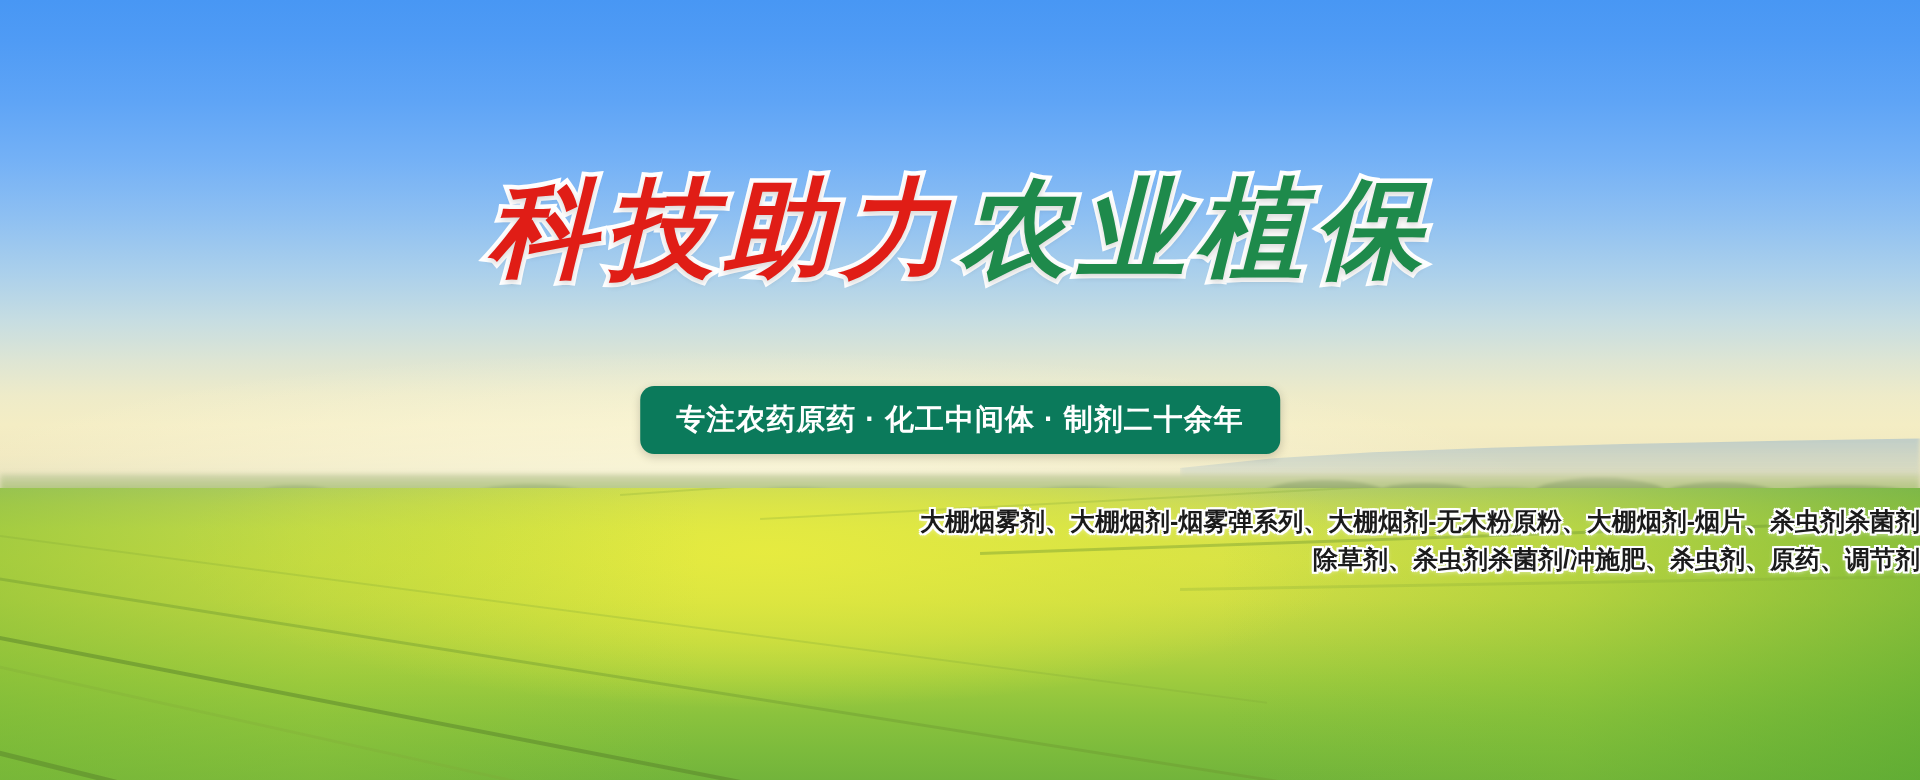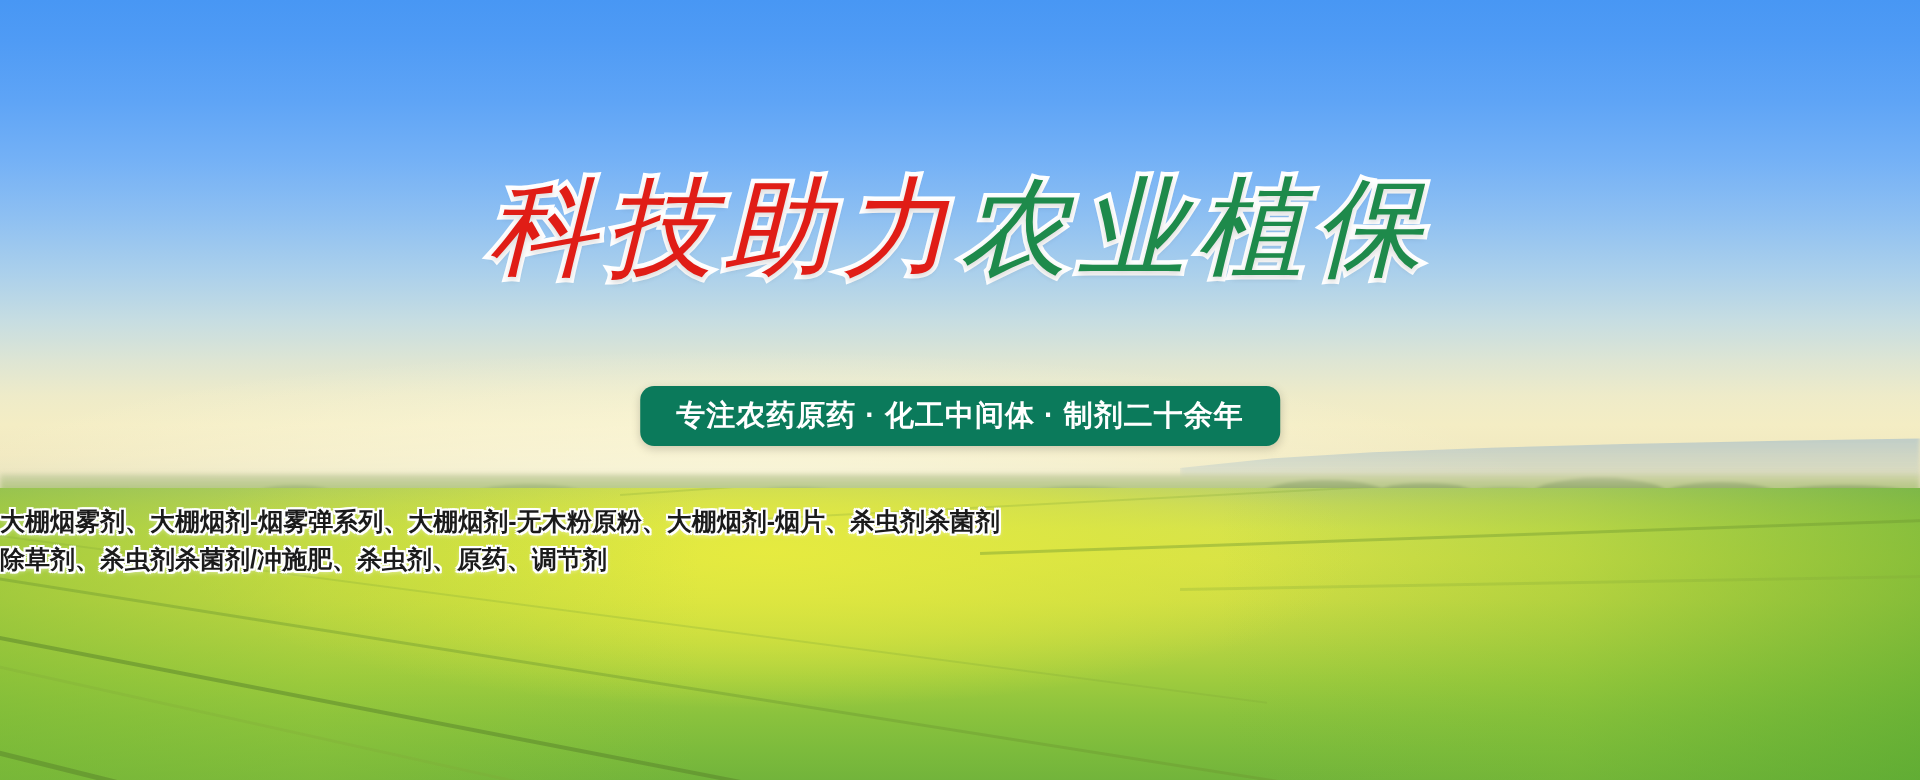--- a/index.html
+++ b/index.html
@@ -142,21 +142,21 @@
 
   
   .headline {
     position: absolute;
     left: 0;
     top: 168px;
     width: 1920px;
     text-align: center;
     white-space: nowrap;
     font-family: "DejaVu Serif", "Liberation Serif", serif;
-    font-weight: 400;
+    font-weight: 700;
     font-style: italic;
     font-size: 108px;
     line-height: 120px;
     letter-spacing: 10px;
   }
   .headline span {
     display: inline-block;
     -webkit-text-stroke: 9px #ffffff;
     paint-order: stroke fill;
     text-shadow:
@@ -164,21 +164,21 @@
   }
   .hl-red   { color: #e01d16; }
   .hl-green { color: #1e8a4b; }
 
   
   .pill {
     position: absolute;
     left: 50%;
     top: 386px;
     transform: translateX(-50%);
-    height: 60px;
+    height: 68px;
     padding: 0 36px;
     display: flex;
     align-items: center;
     justify-content: center;
     background: #0b7a5b;
     border-radius: 14px;
     box-shadow: 0 3px 10px rgba(0,0,0,0.18);
   }
   .pill-text {
     color: #ffffff;
@@ -187,21 +187,21 @@
     letter-spacing: 1px;
     white-space: nowrap;
   }
 
   
   .desc {
     position: absolute;
     left: 0;
     top: 502px;
     width: 1920px;
-    text-align: left;
+    text-align: right;
   }
   .desc-line {
     font-size: 25px;
     font-weight: 700;
     line-height: 38px;
     color: #1b1b1b;
     white-space: nowrap;
     text-shadow:
       -2px -2px 0 #fff,  2px -2px 0 #fff,
       -2px  2px 0 #fff,  2px  2px 0 #fff,

